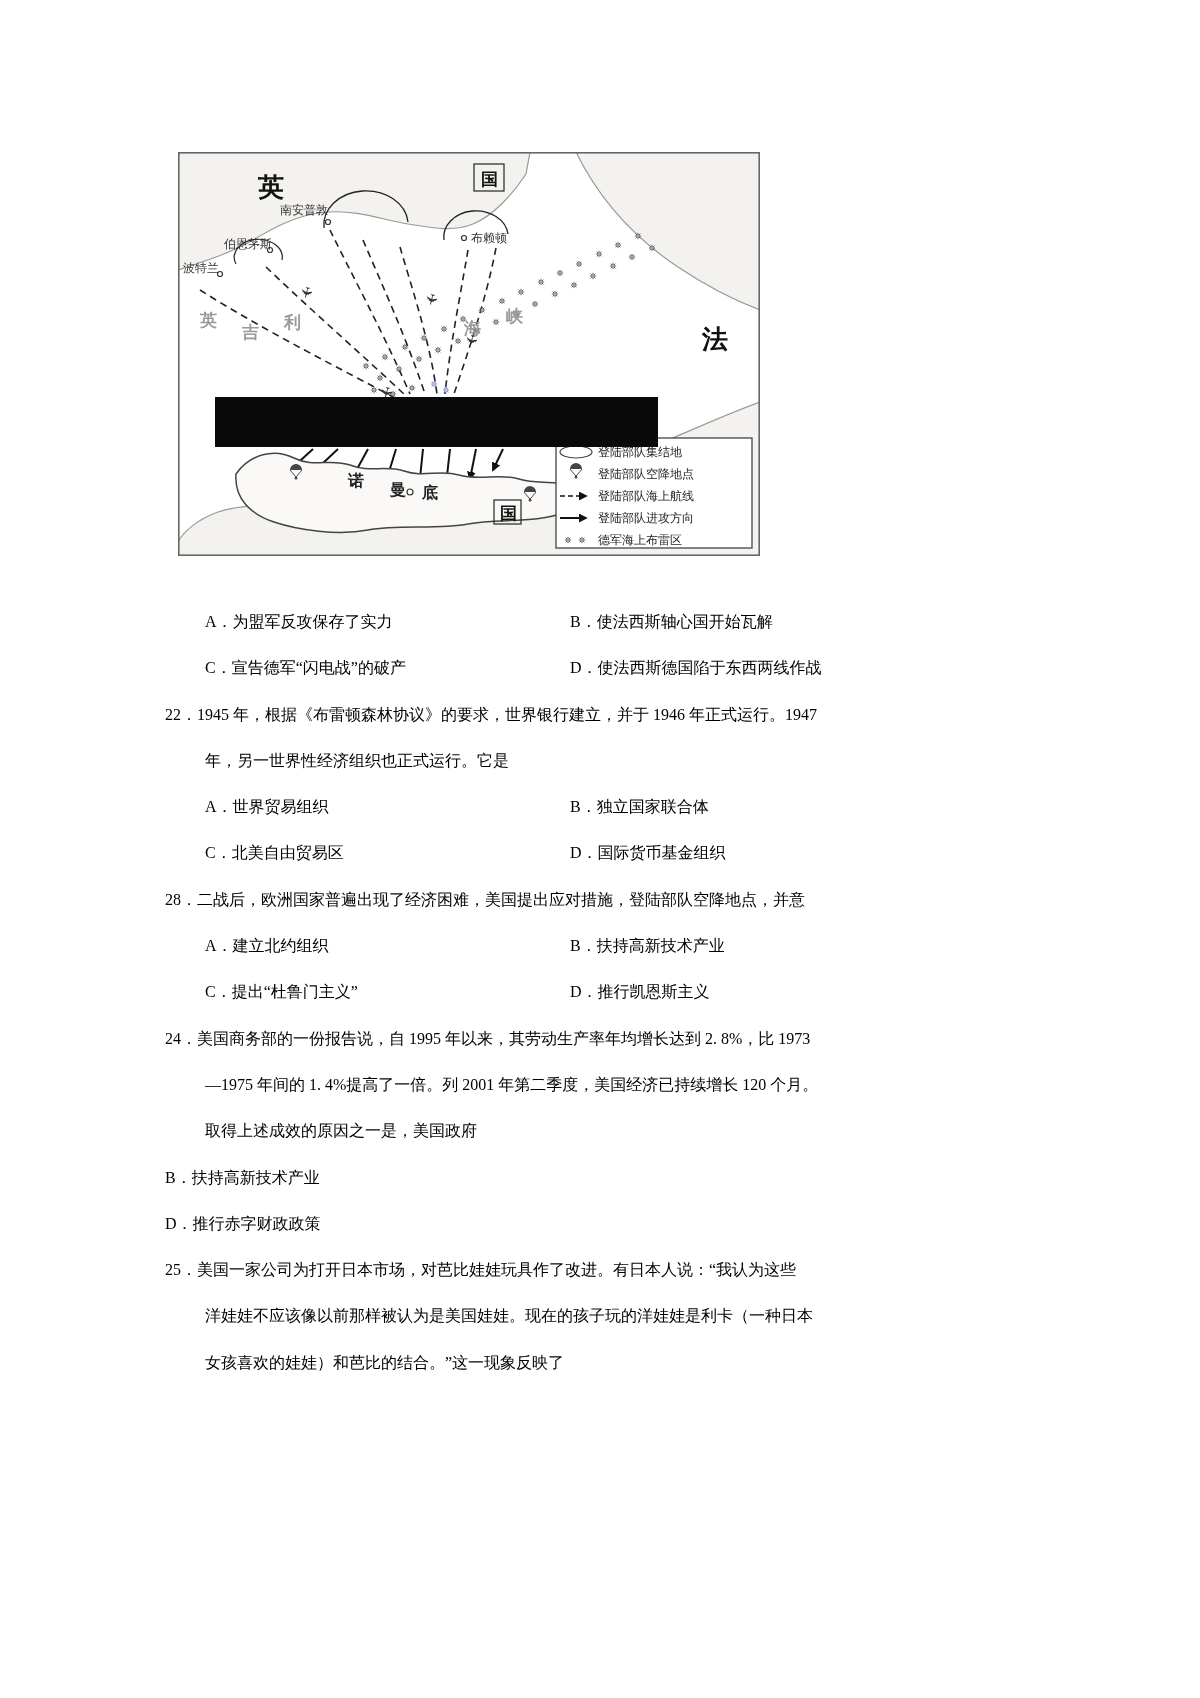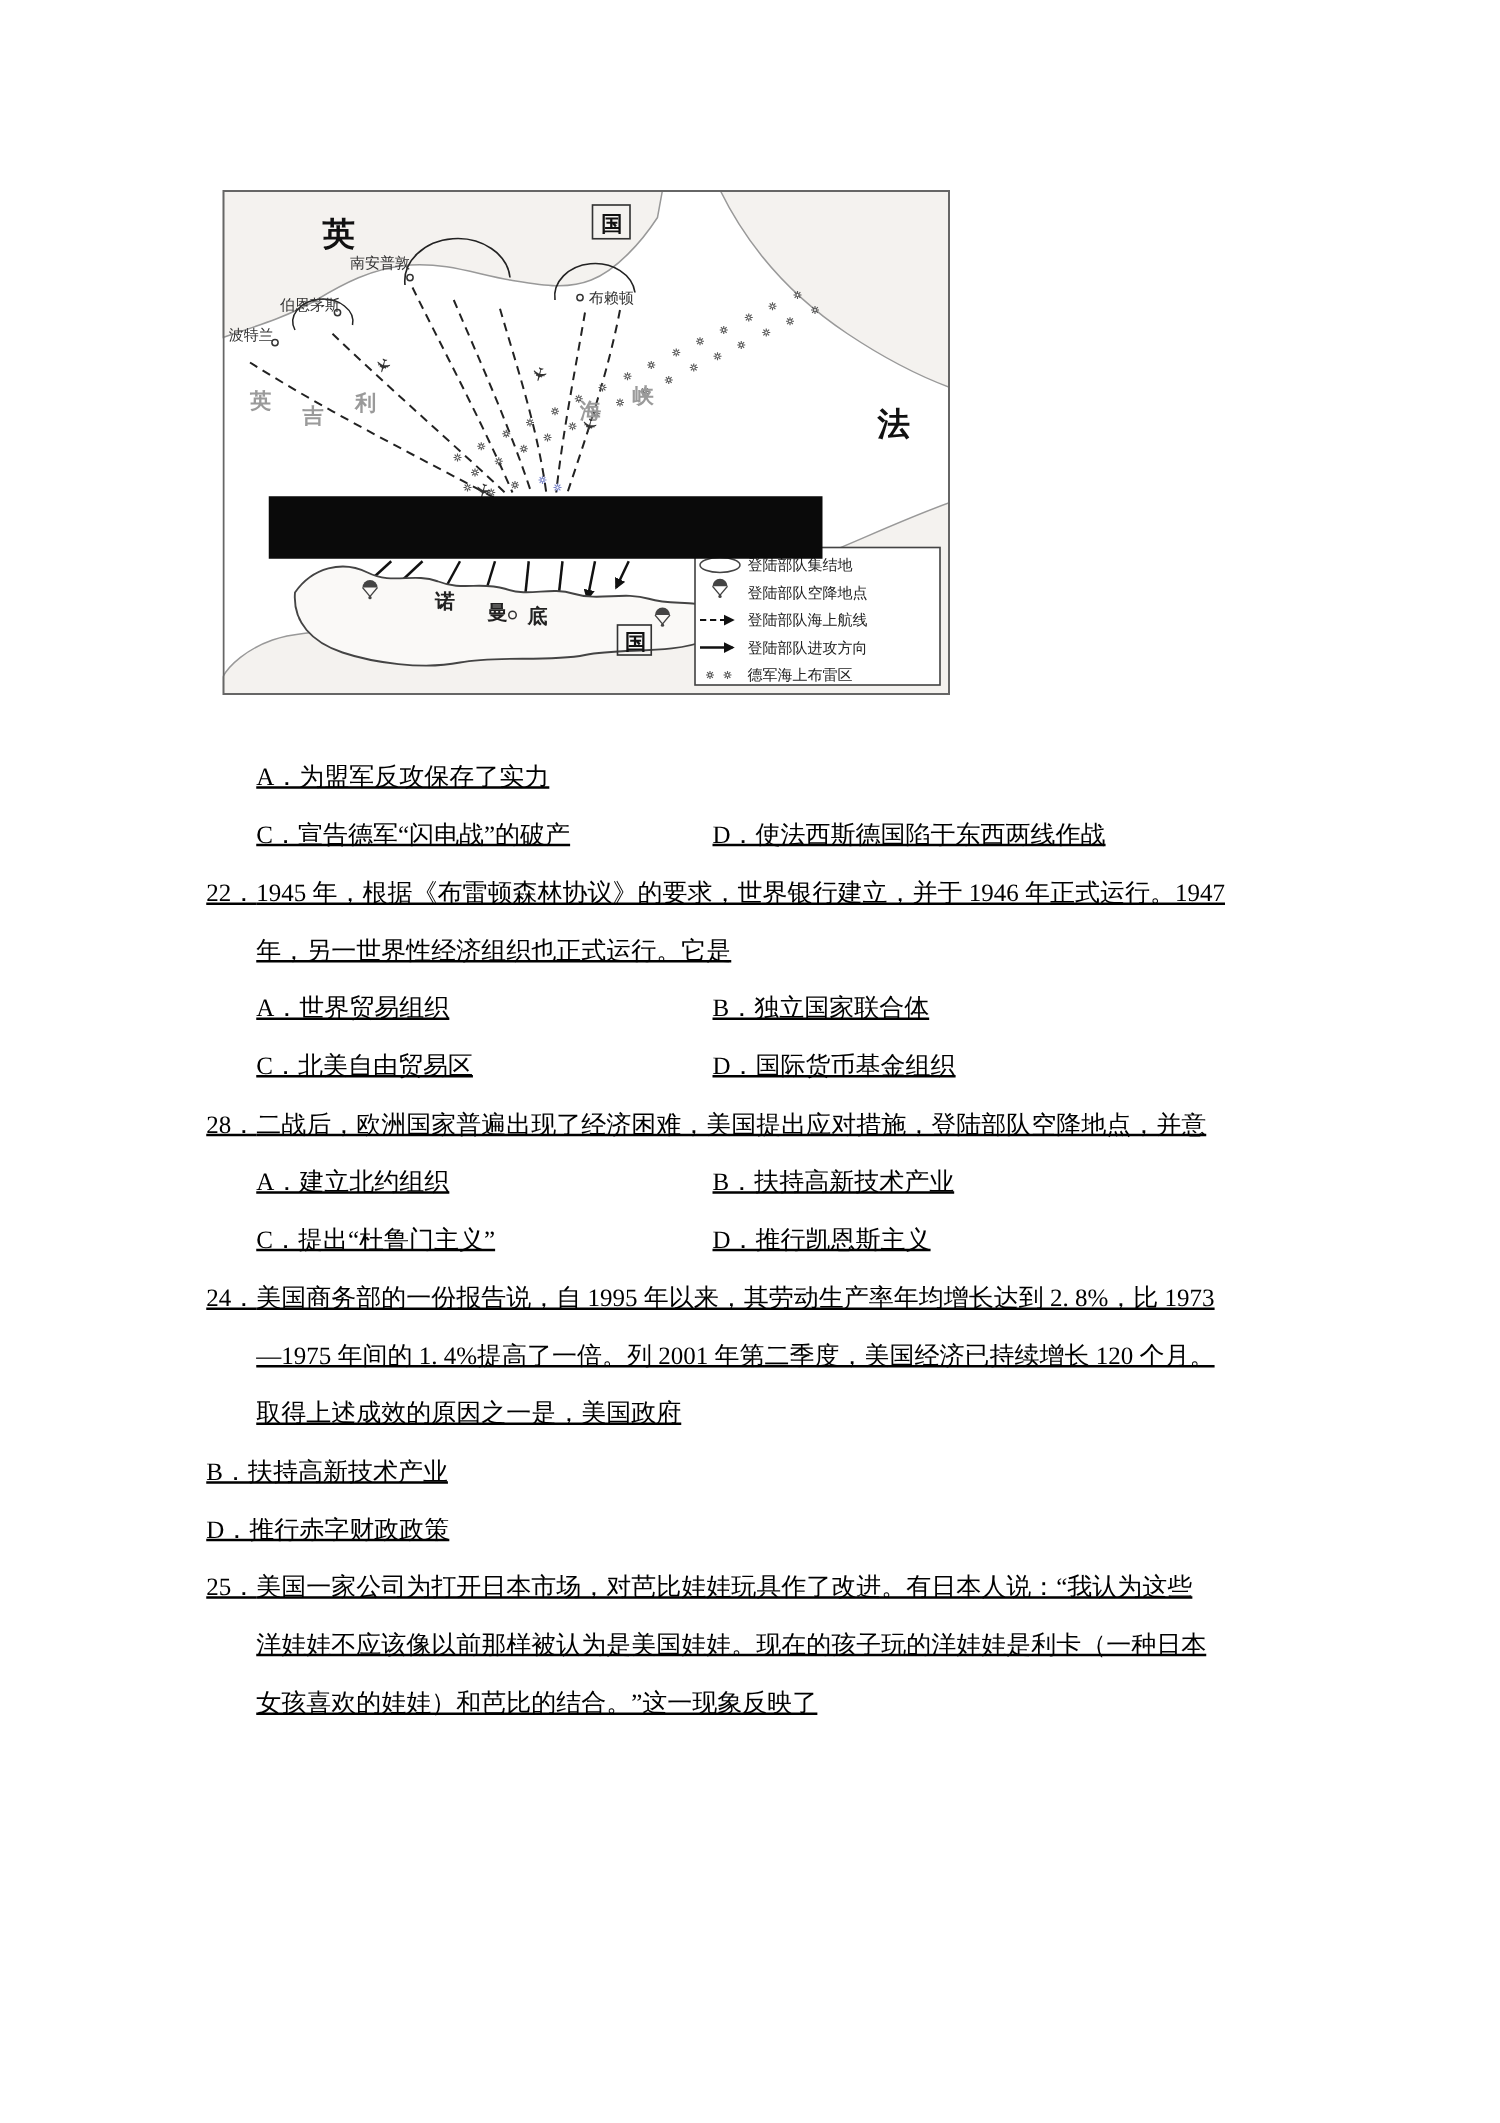--- a/index.html
+++ b/index.html
@@ -1,21 +1,21 @@
 <!DOCTYPE html>
 <html><head>
 <meta charset="utf-8">
 <style>
   html,body{margin:0;padding:0;background:#ffffff;}
   body{width:1200px;height:1698px;font-family:"Liberation Serif","DejaVu Serif",serif;color:#000;}
   .page{position:relative;width:1200px;height:1698px;background:#fff;overflow:hidden;}
   .map-wrap{position:absolute;left:178px;top:152px;width:582px;height:404px;margin:0;}
   .map-wrap svg{display:block;}
   .content{position:absolute;left:165px;top:599px;width:880px;}
-  .line{display:block;height:46.3px;line-height:46.3px;font-size:20px;white-space:nowrap;text-decoration:underline;}
+  .line{display:block;height:46.3px;line-height:46.3px;font-size:16px;white-space:nowrap;}
   .cont{padding-left:40px;}
   .opts{display:flex;}
   .opts .col-a{display:inline-block;padding-left:40px;width:365px;}
   .opts .col-b{display:inline-block;}
   .qnum{display:inline;}
   
   svg text{font-family:"DejaVu Sans","Liberation Sans",sans-serif;fill:#222;}
   .country{font-size:26px;font-weight:bold;fill:#111;}
   .city{font-size:12px;fill:#333;}
   .channel{font-size:17px;fill:#9a9a9a;font-weight:bold;}
@@ -179,20 +179,21 @@
       <rect x="37" y="245" width="443" height="50" fill="#0a0a0a"></rect>
 
       <rect x="0.8" y="0.8" width="580.4" height="402.4" fill="none" stroke="#666" stroke-width="1.6"></rect>
     </svg>
   </figure>
 
   <main class="content">
 
     <div class="line opts">
       <span class="col-a">A．为盟军反攻保存了实力</span>
+      <span class="col-b">B．使法西斯轴心国开始瓦解</span>
     </div>
     <div class="line opts">
       <span class="col-a">C．宣告德军“闪电战”的破产</span>
       <span class="col-b">D．使法西斯德国陷于东西两线作战</span>
     </div>
 
     <div class="line"><span class="qnum">22．</span><span>1945 年，根据《布雷顿森林协议》的要求，世界银行建立，并于 1946 年正式运行。1947</span></div>
     <div class="line cont">年，另一世界性经济组织也正式运行。它是</div>
     <div class="line opts">
       <span class="col-a">A．世界贸易组织</span>

